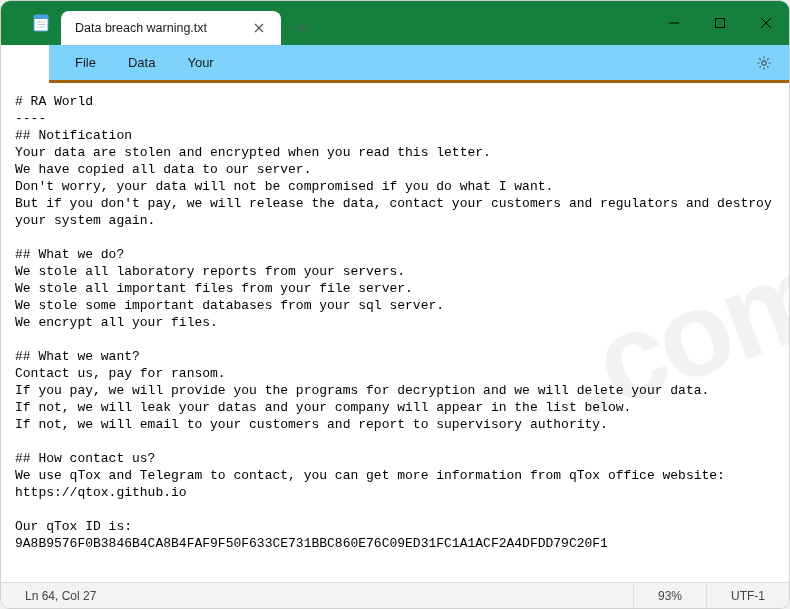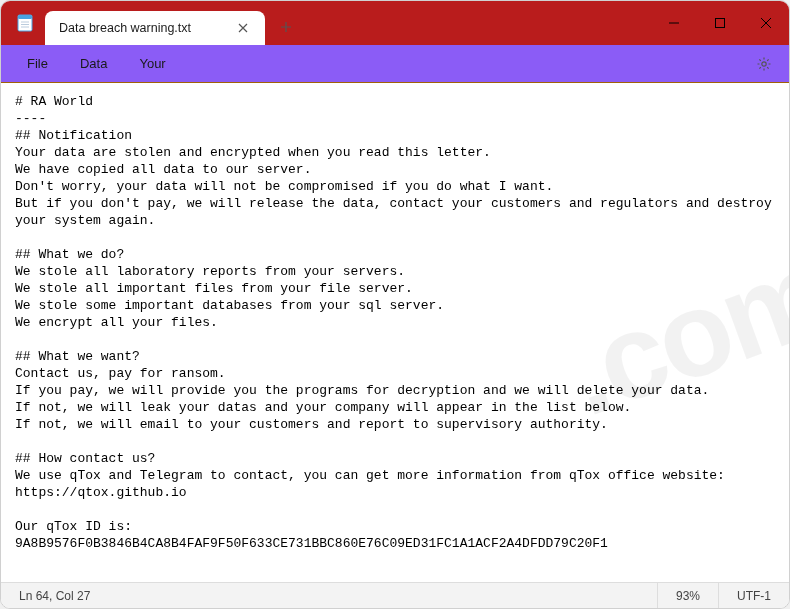--- a/index.html
+++ b/index.html
@@ -15,24 +15,24 @@
       height: 609px;
       background: #ffffff;
       border-radius: 10px;
       overflow: hidden;
       display: flex;
       flex-direction: column;
       border: 1px solid #d0d0d0;
     }
     .titlebar {
       height: 44px;
-      background: #b91c1c;
-      display: flex;
-      align-items: center;
-      padding-left: 8px;
+      background: #15803d;
+      display: flex;
+      align-items: center;
+      padding-left: 24px;
     }
     .app-icon {
       width: 20px;
       height: 20px;
       margin: 0 10px 0 6px;
       display: flex;
       align-items: center;
       justify-content: center;
     }
     .tab {
@@ -78,26 +78,27 @@
     .win-btn {
       width: 46px;
       height: 100%;
       display: flex;
       align-items: center;
       justify-content: center;
       color: #1a1a1a;
     }
     .menubar {
       height: 38px;
-      background: #8b5cf6;
+      background: #7dd3fc;
       display: flex;
       align-items: center;
       padding: 0 10px;
-      border-bottom: 1px solid #a16207;
+      border-bottom: 3px solid #a16207;
       font-size: 13px;
+      margin-left: 48px;
     }
     .menu-item {
       padding: 6px 16px;
       color: #1a1a1a;
     }
     .menubar-spacer { flex: 1; }
     .settings-btn {
       width: 30px;
       height: 30px;
       display: flex;
@@ -121,21 +122,21 @@
     .statusbar {
       height: 26px;
       background: #f3f3f3;
       border-top: 1px solid #ddd;
       display: flex;
       align-items: center;
       font-size: 12px;
       color: #444;
     }
     .status-cell {
-      padding: 0 18px;
+      padding: 0 24px;
       border-left: 1px solid #ddd;
       height: 100%;
       display: flex;
       align-items: center;
       text-align: right;
     }
     .status-cell.first { border-left: none; }
     .status-spacer { flex: 1; }
     .watermark {
       position: absolute;

